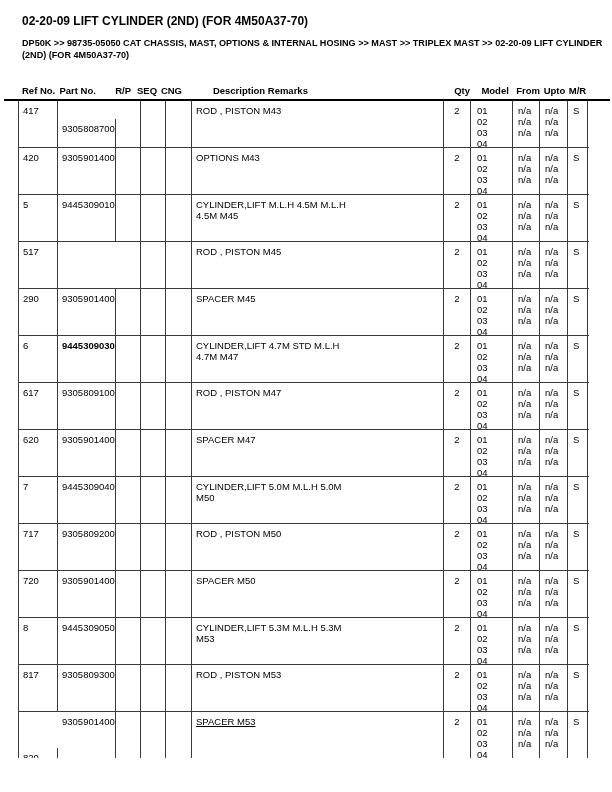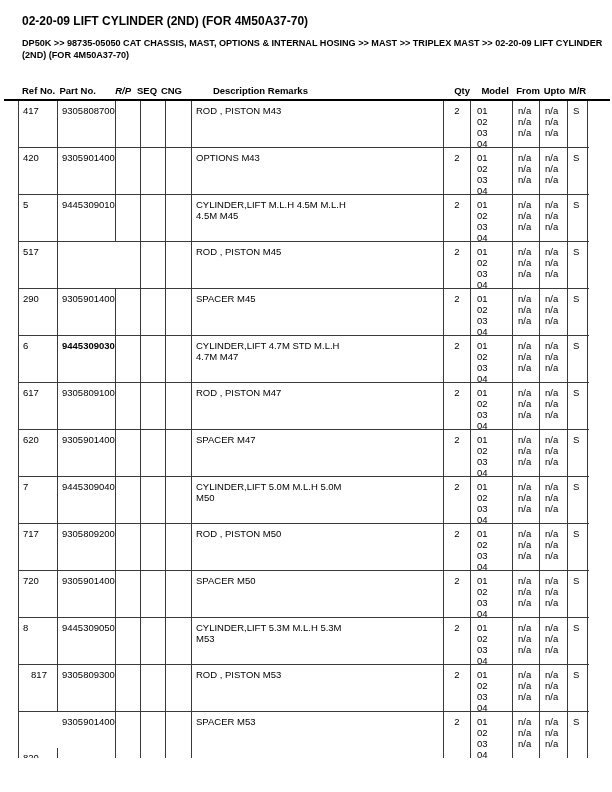--- a/index.html
+++ b/index.html
@@ -58,35 +58,35 @@
 </style>
 </head>
 <body>
 
 <div class="page">
   <div class="title">02-20-09 LIFT CYLINDER (2ND) (FOR 4M50A37-70)</div>
   <div class="breadcrumb">DP50K &gt;&gt; 98735-05050 CAT CHASSIS, MAST, OPTIONS &amp; INTERNAL HOSING &gt;&gt; MAST &gt;&gt; TRIPLEX MAST &gt;&gt; 02-20-09 LIFT CYLINDER (2ND) (FOR 4M50A37-70)</div>
   <div class="thead" id="thead">
       <div class="hcell left" style="width: 39px;">Ref No.</div>
       <div class="hcell left" style="width: 58px;">Part No.</div>
-      <div class="hcell mid" style="width: 25px; font-style: italic;">R/P</div>
+      <div class="hcell mid" style="width: 25px;">R/P</div>
       <div class="hcell mid" style="width: 25px;">SEQ</div>
       <div class="hcell mid" style="width: 26px;">CNG</div>
       <div class="hcell desc" style="width: 252px;">Description Remarks</div>
       <div class="hcell mid" style="width: 27px;">Qty</div>
       <div class="hcell mid" style="width: 42px;">Model</div>
       <div class="hcell mid" style="width: 27px;">From</div>
       <div class="hcell mid" style="width: 28px;">Upto</div>
       <div class="hcell mid" style="width: 20px;">M/R</div>
     </div>
   <div class="rule"></div>
   <div class="tbody" id="tbody">
       <div class="trow">
         <div class="cell ref-no" style="width: 39px;">417</div>
-        <div class="cell part-no" style="width: 58px;">9305808700</div>
+        <div class="cell part-no" style="width: 58px; margin-top: 18px;">9305808700</div>
         <div class="cell rp" style="width: 25px;"></div>
         <div class="cell seq" style="width: 25px;"></div>
         <div class="cell cng" style="width: 26px;"></div>
         <div class="cell description" style="width: 252px;">
           <div>ROD , PISTON M43</div>
         </div>
         <div class="cell qty" style="width: 27px;">2</div>
         <div class="cell model" style="width: 42px;">
           <div>01</div>
           <div>02</div>
@@ -411,21 +411,21 @@
           <div>n/a</div>
         </div>
         <div class="cell upto" style="width: 28px;">
           <div>n/a</div>
           <div>n/a</div>
           <div>n/a</div>
         </div>
         <div class="cell mr" style="width: 20px;">S</div>
       </div>
       <div class="trow">
-        <div class="cell ref-no" style="width: 39px; text-align: center;">817</div>
+        <div class="cell ref-no" style="width: 39px;">817</div>
         <div class="cell part-no" style="width: 58px;">9305809300</div>
         <div class="cell rp" style="width: 25px;"></div>
         <div class="cell seq" style="width: 25px;"></div>
         <div class="cell cng" style="width: 26px;"></div>
         <div class="cell description" style="width: 252px;">
           <div>ROD , PISTON M53</div>
         </div>
         <div class="cell qty" style="width: 27px;">2</div>
         <div class="cell model" style="width: 42px;">
           <div>01</div>
@@ -444,21 +444,21 @@
           <div>n/a</div>
         </div>
         <div class="cell mr" style="width: 20px;">S</div>
       </div>
       <div class="trow">
         <div class="cell ref-no" style="width: 39px; margin-top: 36px;">820</div>
         <div class="cell part-no" style="width: 58px;">9305901400</div>
         <div class="cell rp" style="width: 25px;"></div>
         <div class="cell seq" style="width: 25px;"></div>
         <div class="cell cng" style="width: 26px;"></div>
-        <div class="cell description" style="width: 252px;">
+        <div class="cell description" style="width: 252px; text-decoration: underline;">
           <div>SPACER M53</div>
         </div>
         <div class="cell qty" style="width: 27px;">2</div>
         <div class="cell model" style="width: 42px;">
           <div>01</div>
           <div>02</div>
           <div>03</div>
           <div>04</div>
         </div>
         <div class="cell from" style="width: 27px;">

